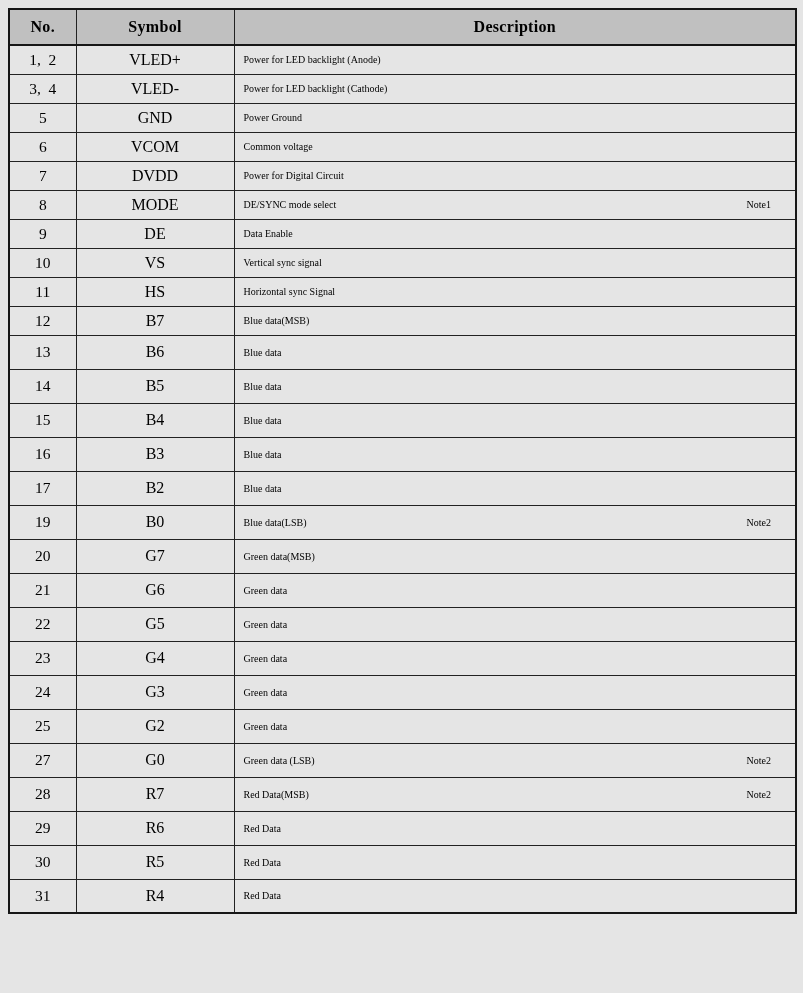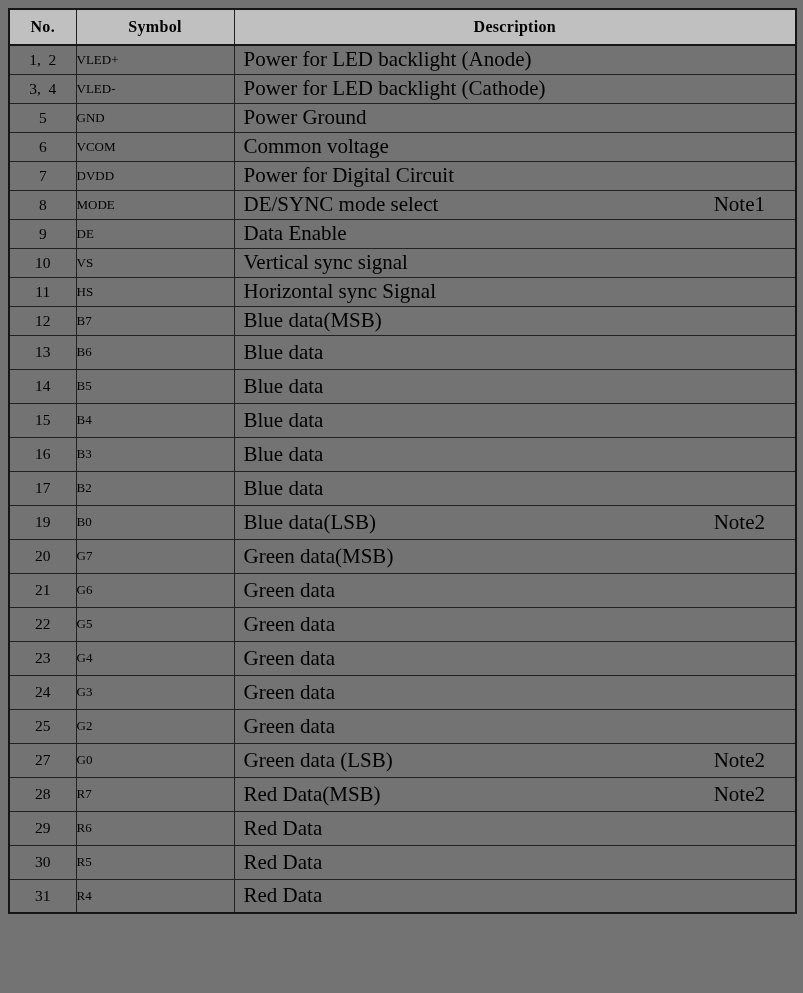--- a/index.html
+++ b/index.html
@@ -6,21 +6,21 @@
     margin: 0;
     padding: 0;
     background: #ffffff;
     font-family: "Liberation Serif", serif;
     color: #000000;
   }
   .page {
     position: relative;
     width: 803px;
     height: 993px;
-    background: #737373;
+    background: #e5e5e5;
     overflow: hidden;
   }
   table.pin-table {
     position: absolute;
     left: 8px;
     top: 8px;
     width: 787px;
     border-collapse: collapse;
     table-layout: fixed;
     border: 2px solid #161616;
@@ -47,27 +47,27 @@
   .col-sym { width: 158px; }
   .col-desc{ width: 562px; }
   tr.pin-row.short { height: 29px; margin-left: 12px; }
   tr.pin-row.tall  { height: 34px; }
   td.cell-no {
     text-align: center;
     font-size: 15.5px;
     white-space: pre;
   }
   td.cell-sym {
-    text-align: left;
-    font-size: 13px;
+    text-align: center;
+    font-size: 16px;
   }
   td.cell-desc {
-    font-size: 21px;
+    font-size: 10px;
     padding-left: 9px;
-    padding-right: 30px;
+    padding-right: 24px;
   }
   .desc-wrap {
     display: flex;
     justify-content: space-between;
     align-items: center;
     width: 100%;
   }
   .desc-text { text-align: left; }
   .desc-note { text-align: right; white-space: nowrap; }
 </style>

